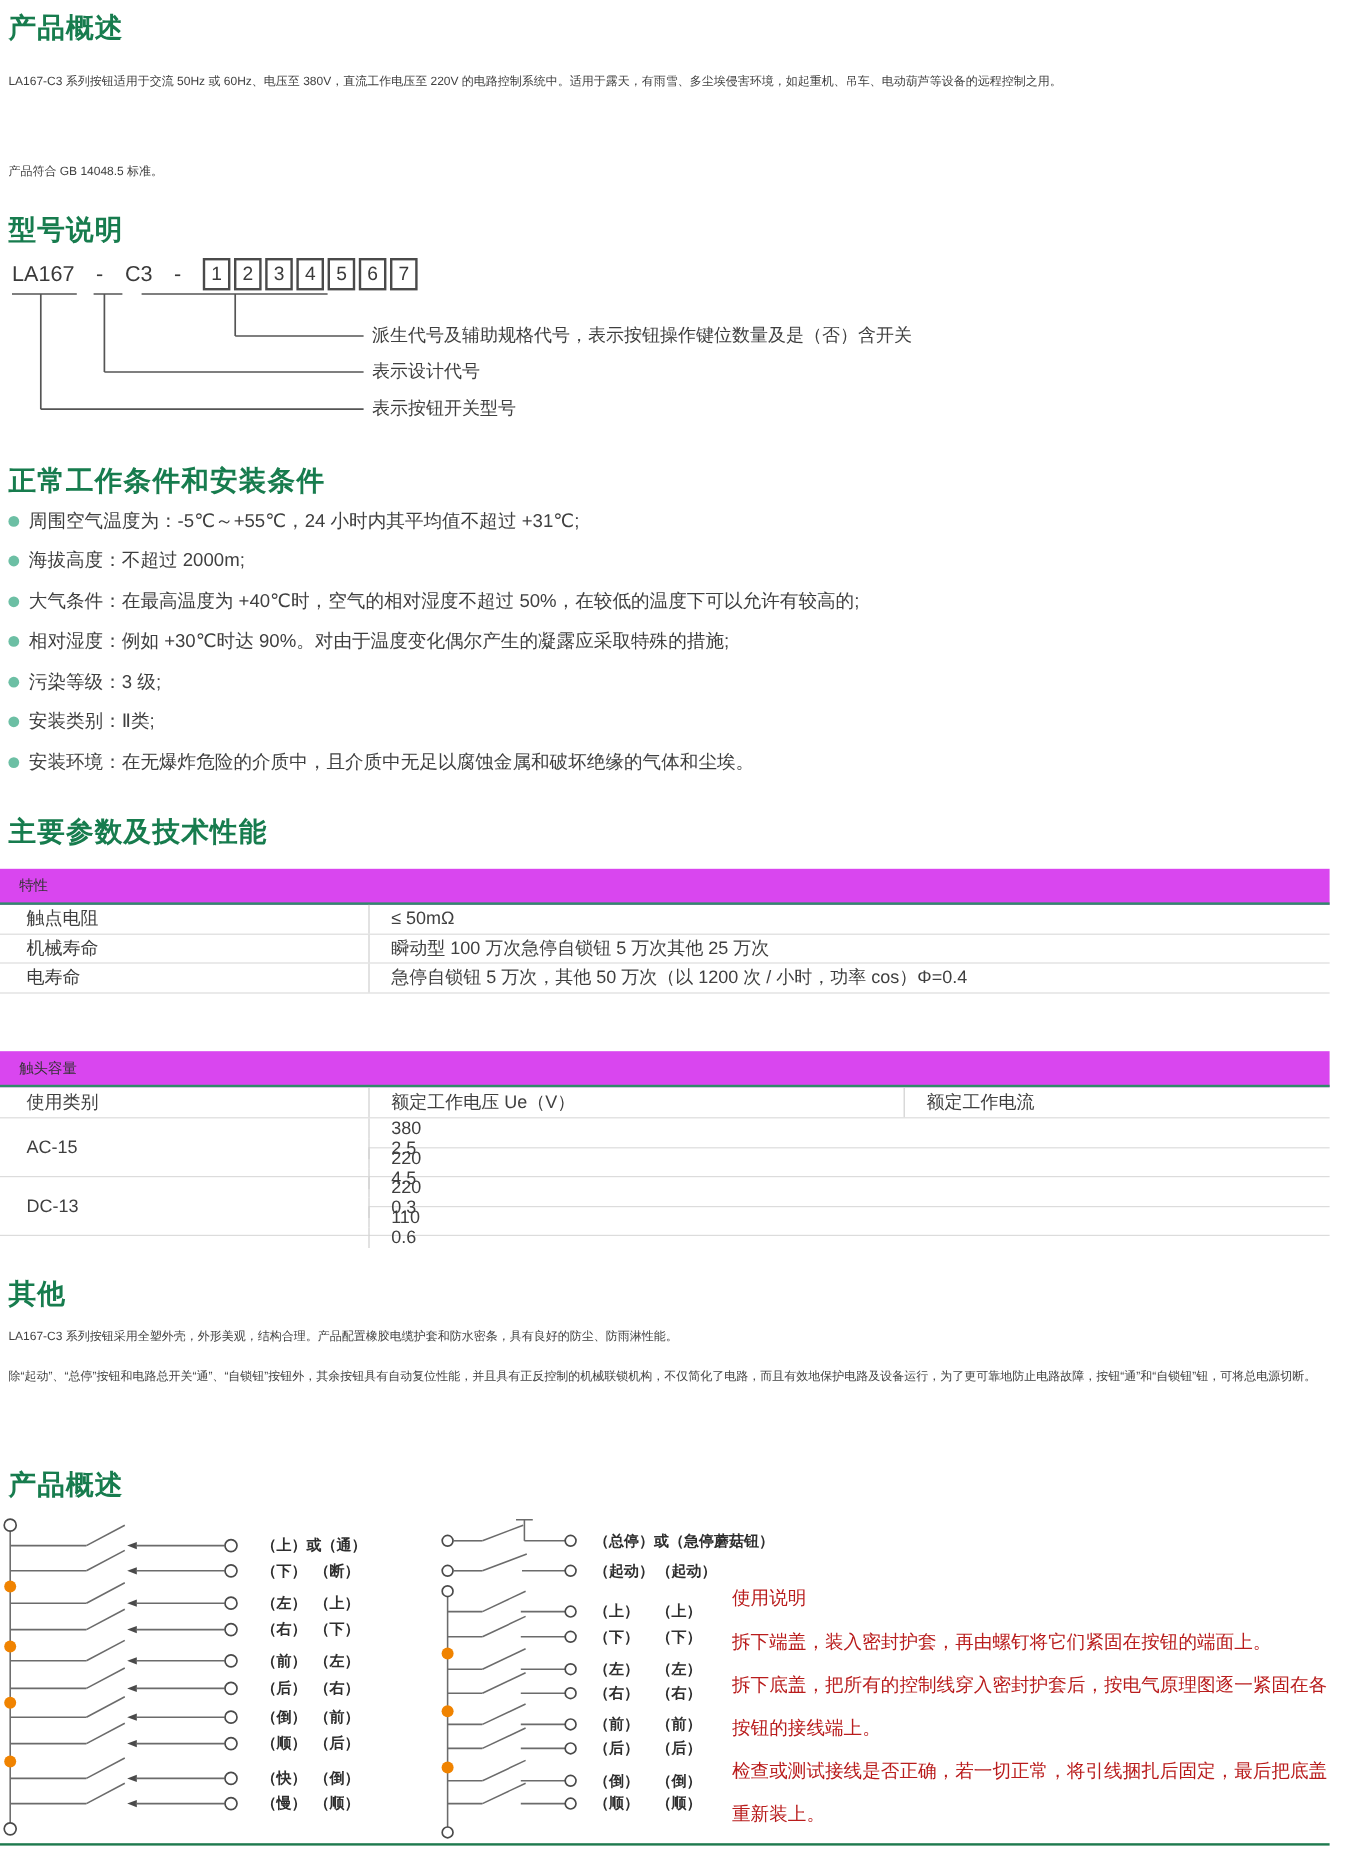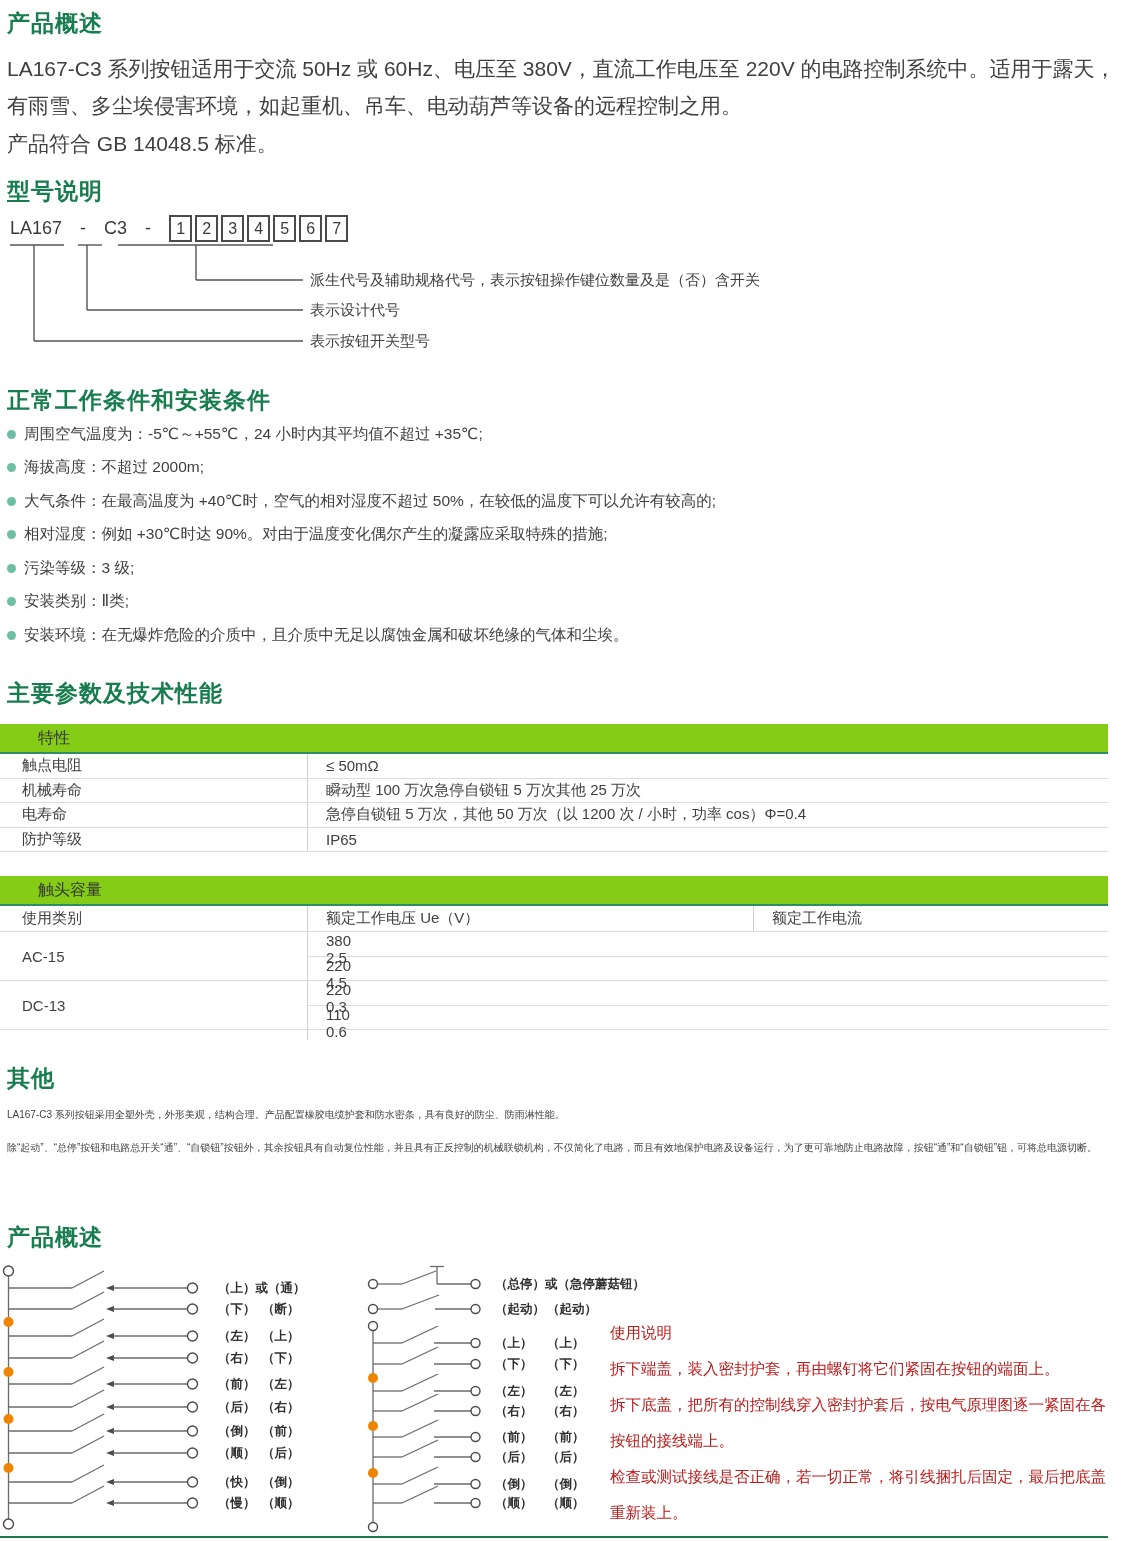--- a/index.html
+++ b/index.html
@@ -1,33 +1,33 @@
 <!DOCTYPE html>
 <html><head>
 <meta charset="utf-8">
 <style>
   html,body{margin:0;padding:0;background:#ffffff;}
   #page{position:relative;width:1108px;height:1541px;background:#ffffff;overflow:hidden;
         font-family:"Liberation Sans","DejaVu Sans",sans-serif;color:#3f3f3f;}
   .h1{position:absolute;left:7px;font-size:23px;font-weight:700;color:#177c4e;letter-spacing:1px;white-space:nowrap;}
-  .para{position:absolute;left:7px;width:1127px;font-size:21px;line-height:37px;color:#3f3f3f;}
+  .para{position:absolute;left:7px;width:1127px;font-size:10px;line-height:37px;color:#3f3f3f;}
   .para2{position:absolute;left:7px;width:1127px;font-size:10px;line-height:33px;color:#3f3f3f;}
   
   #model-block{position:absolute;left:7px;top:215px;width:870px;height:145px;}
   #model-row{position:absolute;left:3px;top:0;display:flex;align-items:center;gap:18px;font-size:18px;color:#3a3a3a;}
   .mbox{display:inline-flex;width:19px;height:23px;border:2px solid #4a4a4a;align-items:center;justify-content:center;
         font-size:16px;color:#3a3a3a;margin-right:3px;background:#fff;}
   .model-label{position:absolute;left:303px;font-size:15px;line-height:18px;color:#3f3f3f;white-space:nowrap;}
   
   #cond-list{position:absolute;left:7px;top:424px;list-style:none;margin:0;padding:0;}
   #cond-list li{display:flex;align-items:center;height:20px;margin-bottom:13.5px;font-size:15.5px;color:#3f3f3f;white-space:nowrap;}
   .dot{width:9px;height:9px;border-radius:50%;background:#6cbfa4;margin-right:8px;flex:0 0 auto;}
   
-  .band{height:30px;background:#84cc16;border-bottom:2px solid #2f8c68;display:flex;align-items:center;
-        padding-left:38px;font-size:16px;color:#333;box-sizing:border-box;}
+  .band{height:30px;background:#d946ef;border-bottom:2px solid #2f8c68;display:flex;align-items:center;
+        padding-left:16px;font-size:12px;color:#333;box-sizing:border-box;}
   #table1{position:absolute;left:0;top:724px;width:1140px;font-size:15px;}
   #table2{position:absolute;left:0;top:876px;width:1140px;font-size:15px;}
   .trow{display:flex;height:24.5px;border-bottom:1px solid #dcdcdc;box-sizing:border-box;align-items:stretch;}
   .c1{width:307px;display:flex;align-items:center;padding-left:22px;box-sizing:border-box;}
   .c2{flex:1;border-left:1px solid #d0d0d0;display:flex;align-items:center;padding-left:18px;box-sizing:border-box;}
   .hrow{display:flex;height:26px;border-bottom:1px solid #dcdcdc;box-sizing:border-box;}
   .hc1{width:307px;display:flex;align-items:center;padding-left:22px;box-sizing:border-box;}
   .hc2{width:446px;border-left:1px solid #d0d0d0;display:flex;align-items:center;padding-left:18px;box-sizing:border-box;}
   .hc3{flex:1;border-left:1px solid #d0d0d0;display:flex;align-items:center;padding-left:18px;box-sizing:border-box;}
   .grow{display:flex;align-items:stretch;}
@@ -79,21 +79,21 @@
     </svg>
     <div class="model-label" style="top:56px;">派生代号及辅助规格代号，表示按钮操作键位数量及是（否）含开关</div>
     <div class="model-label" style="top:86px;">表示设计代号</div>
     <div class="model-label" style="top:117px;">表示按钮开关型号</div>
   </div>
 
   <div class="h1" style="top:385px;">正常工作条件和安装条件</div>
   <ul id="cond-list">
     <li>
         <span class="dot"></span>
-        <span>周围空气温度为：-5℃～+55℃，24 小时内其平均值不超过 +35℃;</span>
+        <span>周围空气温度为：-5℃～+55℃，24 小时内其平均值不超过 +31℃;</span>
       </li>
     <li>
         <span class="dot"></span>
         <span>海拔高度：不超过 2000m;</span>
       </li>
     <li>
         <span class="dot"></span>
         <span>大气条件：在最高温度为 +40℃时，空气的相对湿度不超过 50%，在较低的温度下可以允许有较高的;</span>
       </li>
     <li>
@@ -122,24 +122,20 @@
       <div class="c1">触点电阻</div>
       <div class="c2">≤ 50mΩ</div>
     </div>
     <div class="trow">
       <div class="c1">机械寿命</div>
       <div class="c2">瞬动型 100 万次急停自锁钮 5 万次其他 25 万次</div>
     </div>
     <div class="trow">
       <div class="c1">电寿命</div>
       <div class="c2">急停自锁钮 5 万次，其他 50 万次（以 1200 次 / 小时，功率 cos）Φ=0.4</div>
-    </div>
-    <div class="trow">
-      <div class="c1">防护等级</div>
-      <div class="c2">IP65</div>
     </div>
   </div>
 
   <div id="table2">
     <div class="band">触头容量</div>
     <div class="hrow">
       <div class="hc1">使用类别</div>
       <div class="hc2">额定工作电压 Ue（V）</div>
       <div class="hc3">额定工作电流</div>
     </div>

